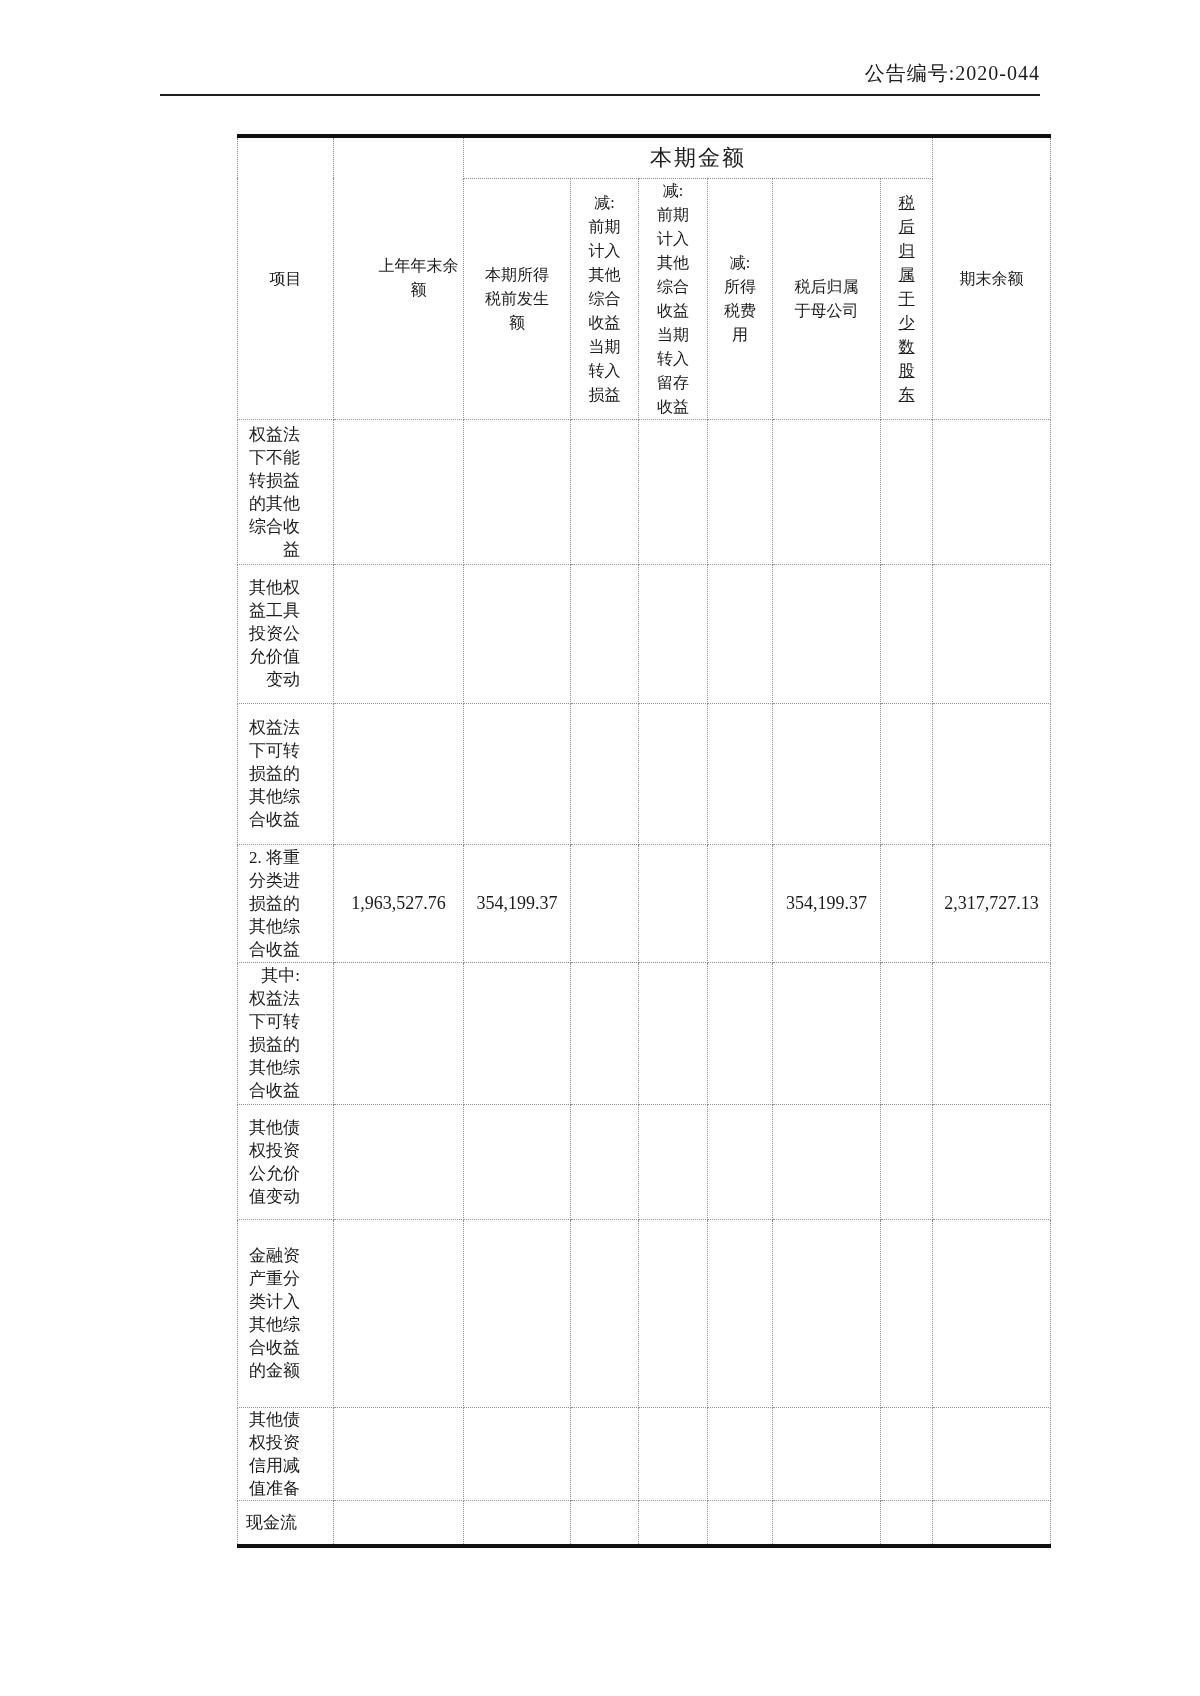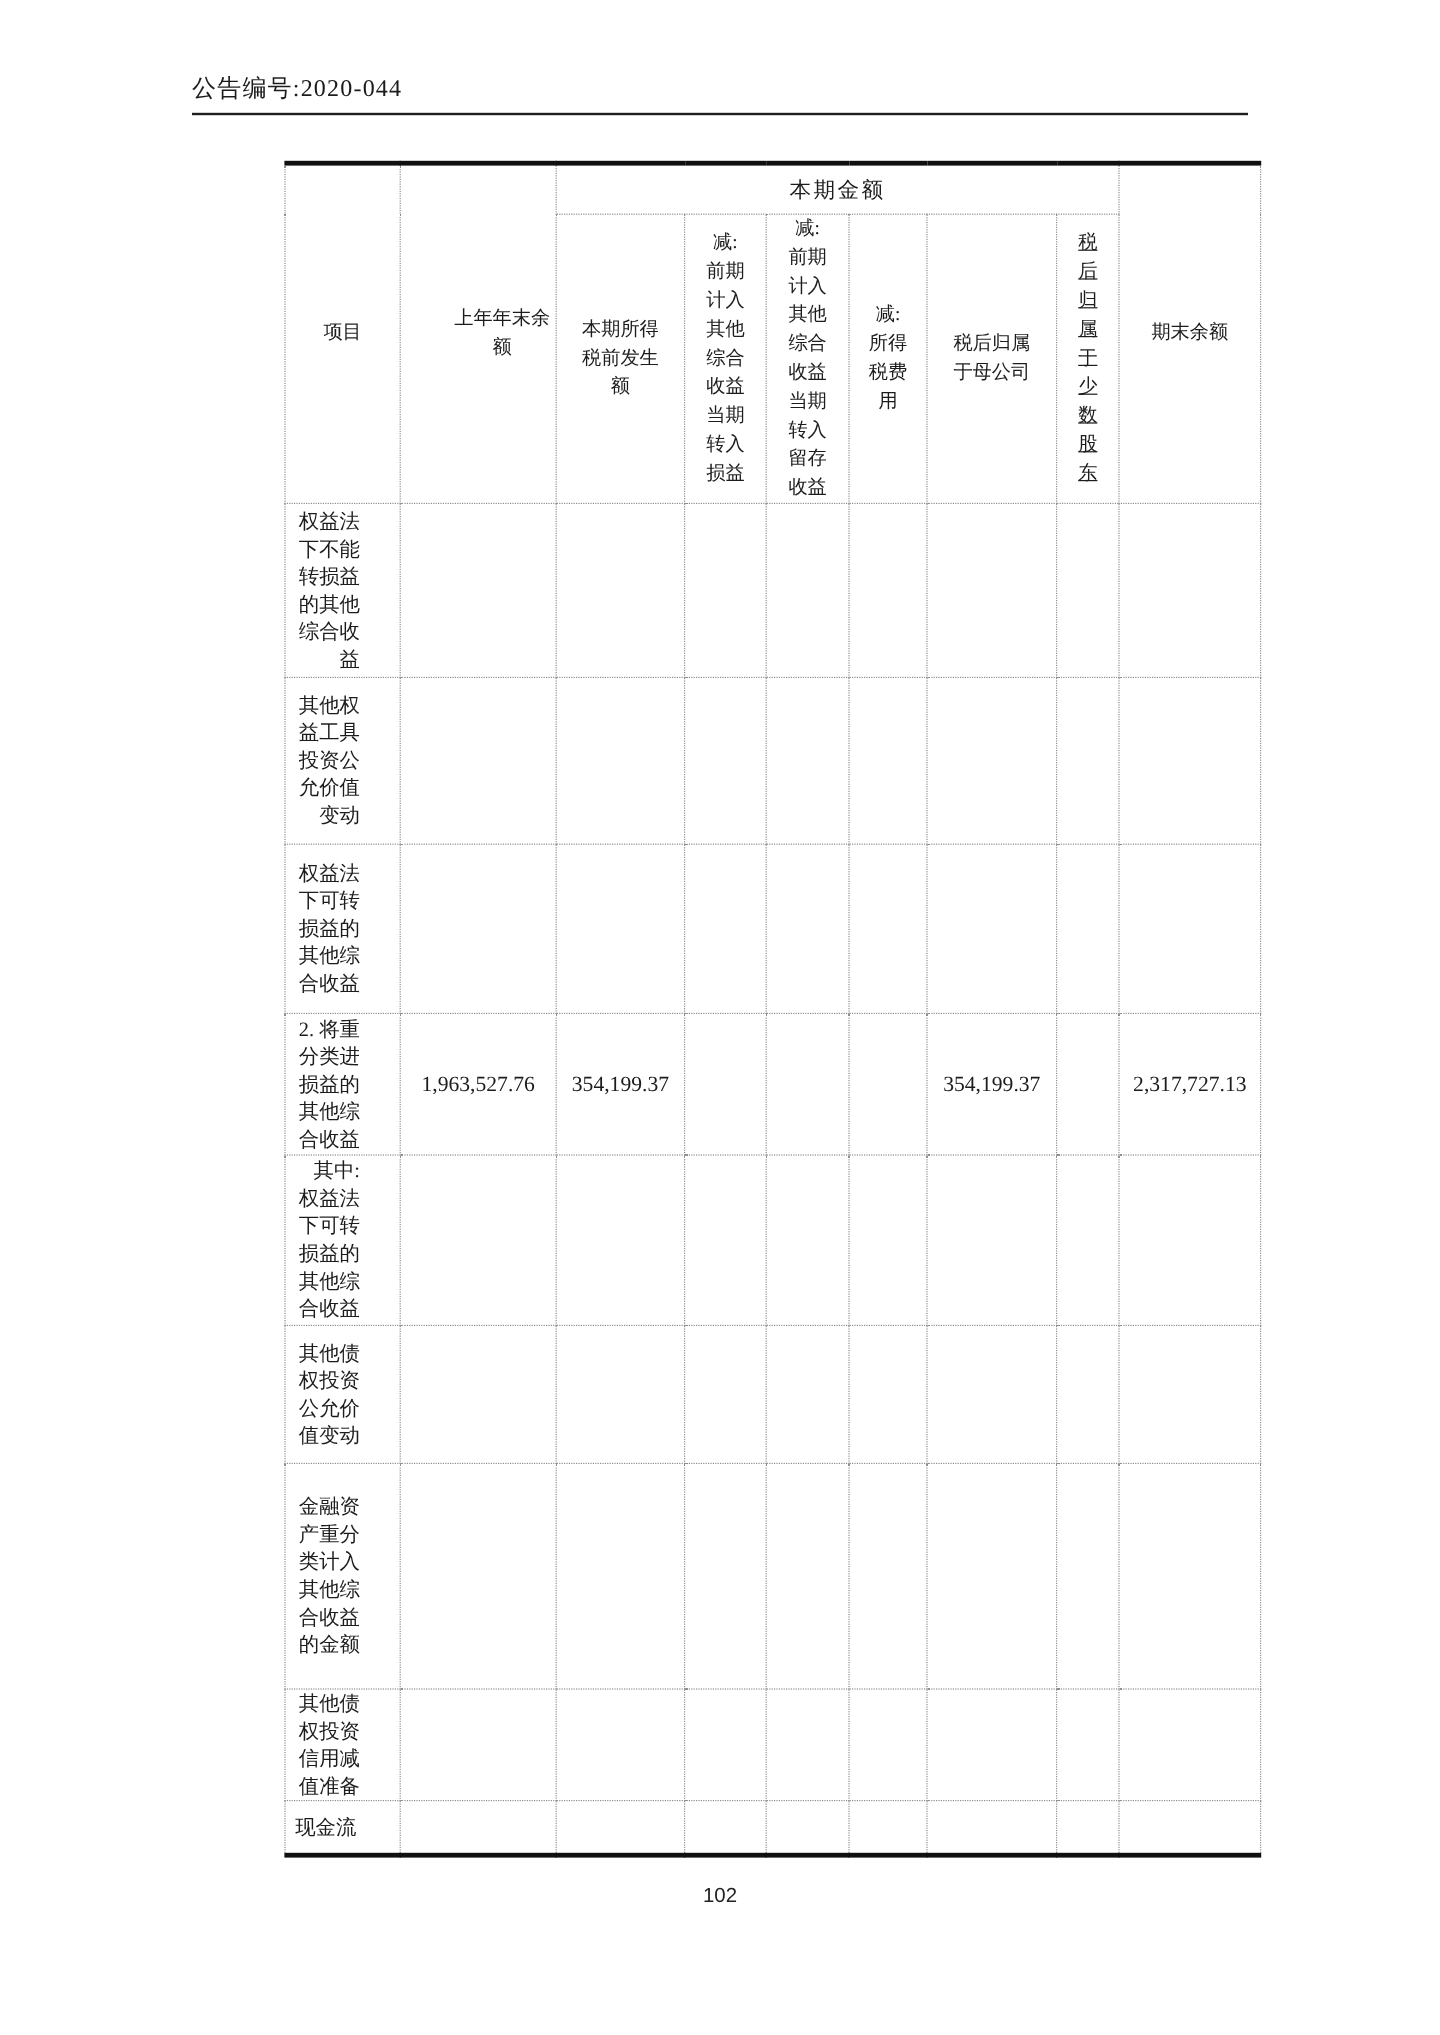--- a/index.html
+++ b/index.html
@@ -14,21 +14,21 @@
   .page {
     position: relative;
     width: 1200px;
     height: 1696px;
     background: #ffffff;
     overflow: hidden;
   }
   
   .doc-header {
     margin: 60px 160px 0 160px;
-    text-align: left;
+    text-align: right;
     font-size: 20px;
     letter-spacing: 1px;
     padding-bottom: 7px;
     border-bottom: 2px solid #1f1f1f;
   }
   
   table.fin {
     border-collapse: collapse;
     table-layout: fixed;
     margin: 38px 0 0 237px;
@@ -38,21 +38,21 @@
     border-left: 1px dotted #8f8f8f;
     border-right: 1px dotted #8f8f8f;
   }
   table.fin td {
     border: 1px dotted #8f8f8f;
     padding: 0;
     vertical-align: middle;
     overflow: hidden;
   }
   .hc { text-align: center; font-size: 16px; line-height: 24px; }
-  .group-cell { font-size: 18px; letter-spacing: 2px; }
+  .group-cell { font-size: 22px; letter-spacing: 2px; }
   .ib { display: inline-block; vertical-align: middle; text-align: center; word-break: break-all; }
   .w5 { width: 85px; margin-left: 40px; }
   .w4 { width: 68px; }
   .w2 { width: 34px; }
   .w1 { width: 18px; text-decoration: underline; }
   .lc { text-align: left; }
   .lbl {
     display: inline-block;
     width: 54px;
     margin-left: 8px;
@@ -214,15 +214,14 @@
         <td class="vc"></td>
         <td class="vc"></td>
         <td class="vc"></td>
         <td class="vc"></td>
         <td class="vc"></td>
         <td class="vc"></td>
       </tr>
     </tbody>
   </table>
 
-  <div class="page-footer">102</div>
 
 </div>
 
 </body></html>

